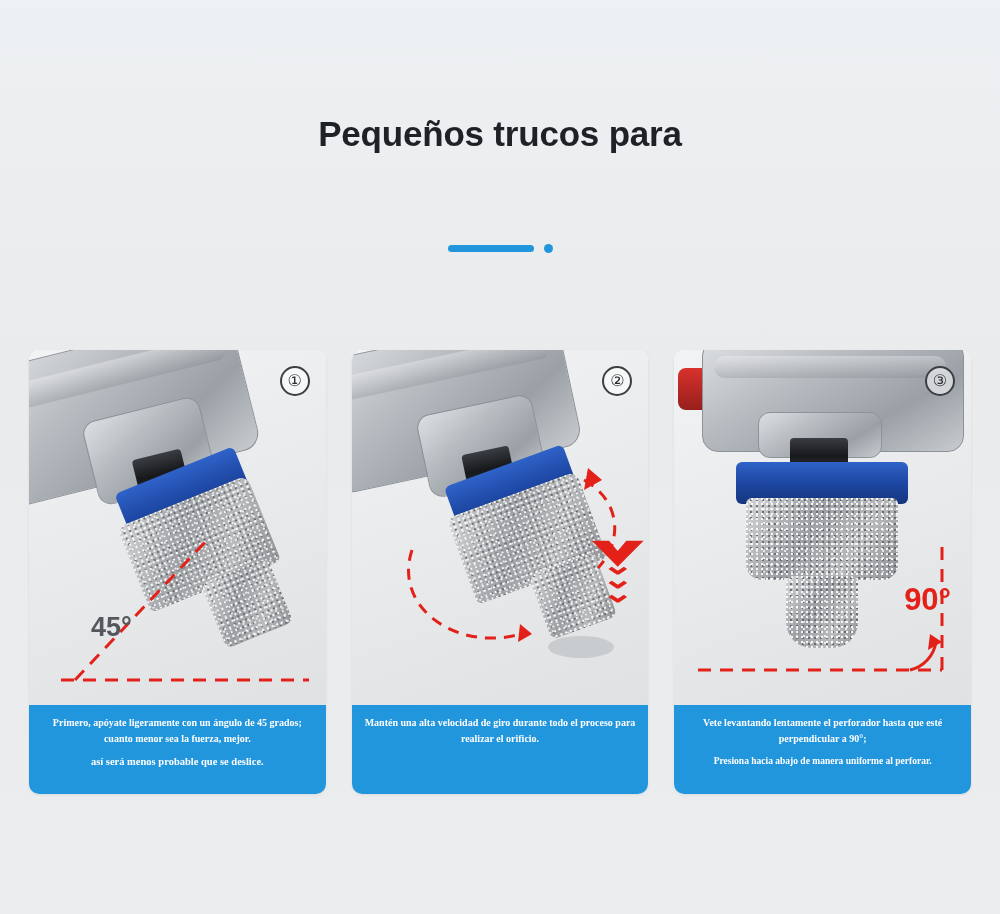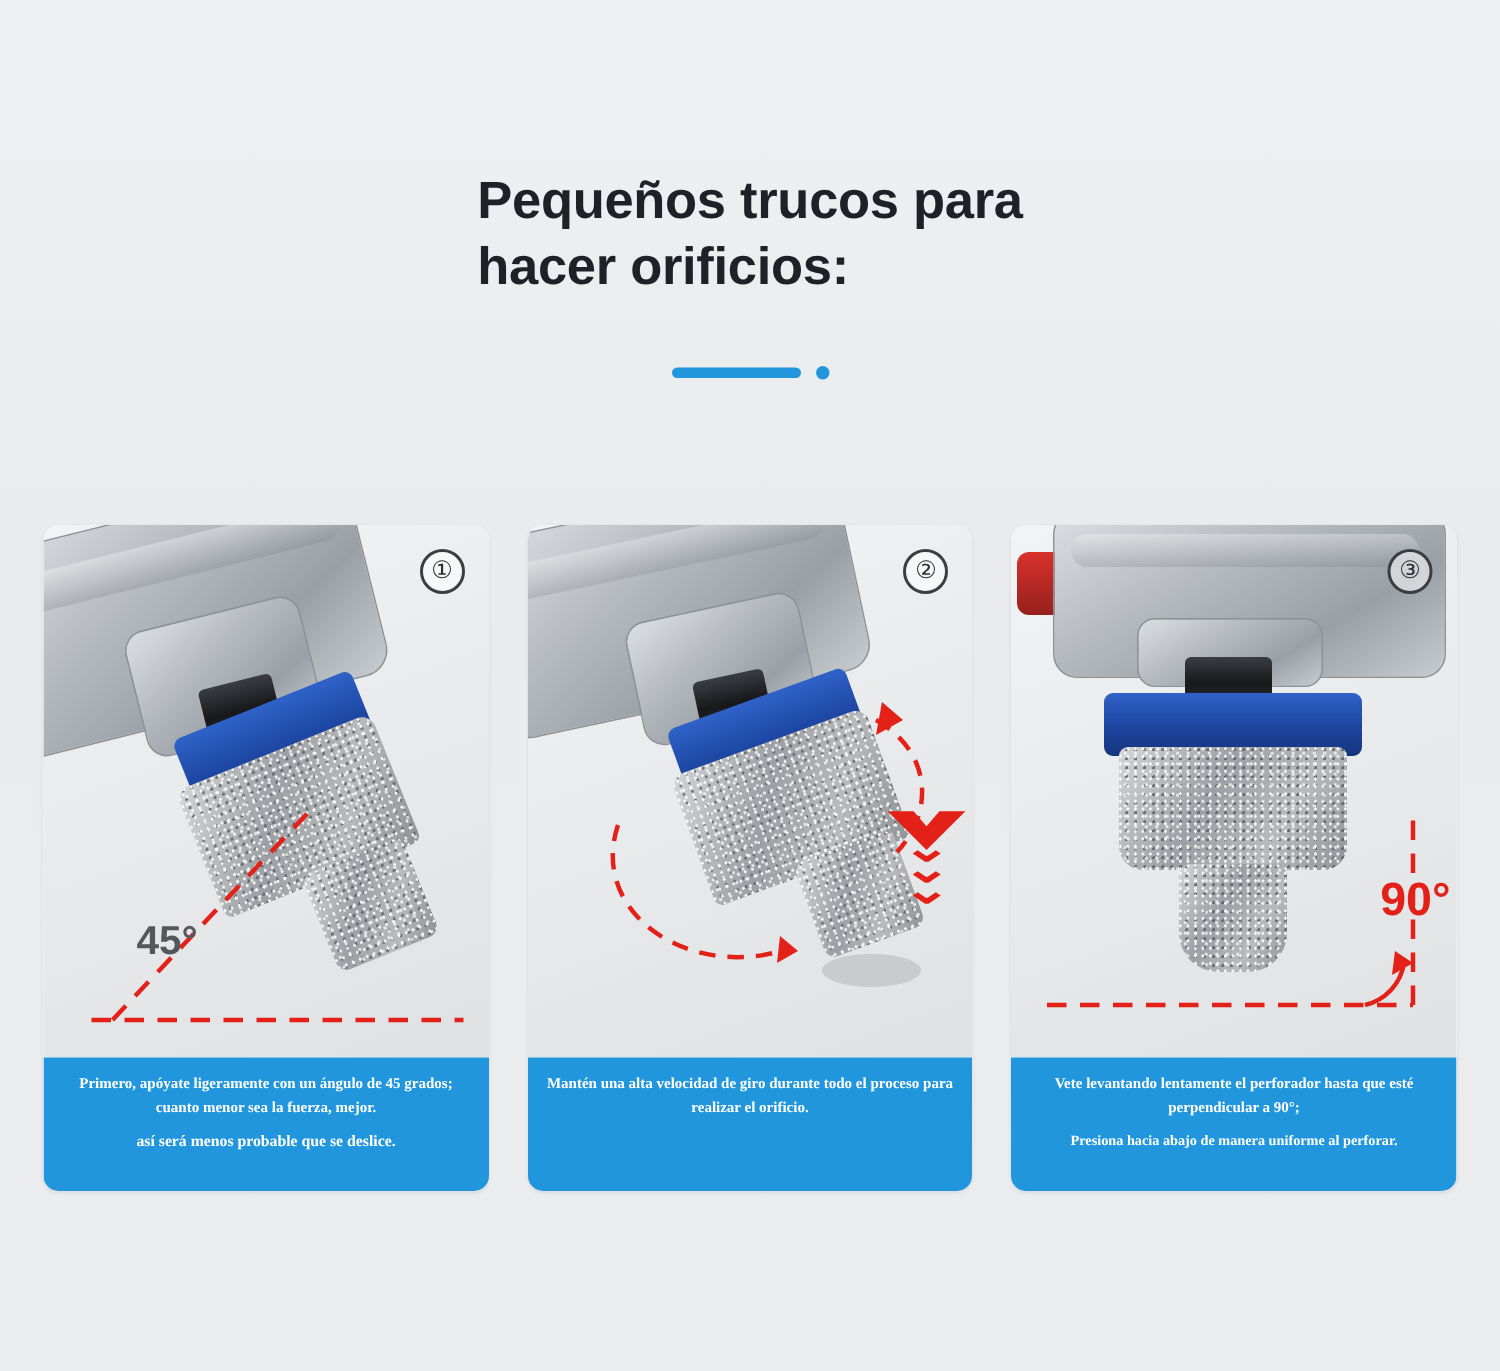--- a/index.html
+++ b/index.html
@@ -165,21 +165,20 @@
   }
 </style>
 </head>
 <body>
 
 <div class="page">
 
   <div class="title-wrap">
     <div class="title-inner">
       <div class="title-line">Pequeños trucos para</div>
-      <div class="title-line">hacer orificios:</div>
     </div>
   </div>
 
   <div class="divider">
     <span class="bar"></span>
     <span class="dot"></span>
   </div>
 
   <div class="cards">
 
@@ -255,21 +254,21 @@
         <div class="blue-hub" style="left:62px; top:112px; width:172px; height:42px; border-radius:6px;"></div>
         <div class="bit" style="left:72px; top:148px; width:152px; height:82px; border-radius:6px 6px 16px 16px;"></div>
         <div class="bit" style="left:112px; top:226px; width:72px; height:72px; border-radius:8px 8px 26px 26px;"></div>
 
         <svg class="overlay" viewBox="0 0 297 355">
           <line x1="24" y1="320" x2="268" y2="320" stroke="#e32119" stroke-width="3" stroke-dasharray="13 9"></line>
           <line x1="268" y1="320" x2="268" y2="196" stroke="#e32119" stroke-width="3" stroke-dasharray="13 9"></line>
           <path d="M236 320 A34 34 0 0 0 262 292" fill="none" stroke="#e32119" stroke-width="3"></path>
           <path d="M256 284 L268 292 L254 300 Z" fill="#e32119"></path>
         </svg>
-        <div class="ann" style="position:absolute; right:4px; top:232px; font-size:31px; color:#e32119; z-index:6;">90°</div>
+        <div class="ann" style="position:absolute; right:20px; top:232px; font-size:31px; color:#e32119; z-index:6;">90°</div>
 
         <div class="badge">③</div>
       </div>
 
       <div class="caption">
         <div class="cap-main">Vete levantando lentamente el perforador hasta que esté perpendicular a 90°;</div>
         <div class="cap-sub small">Presiona hacia abajo de manera uniforme al perforar.</div>
       </div>
     </div>
 

